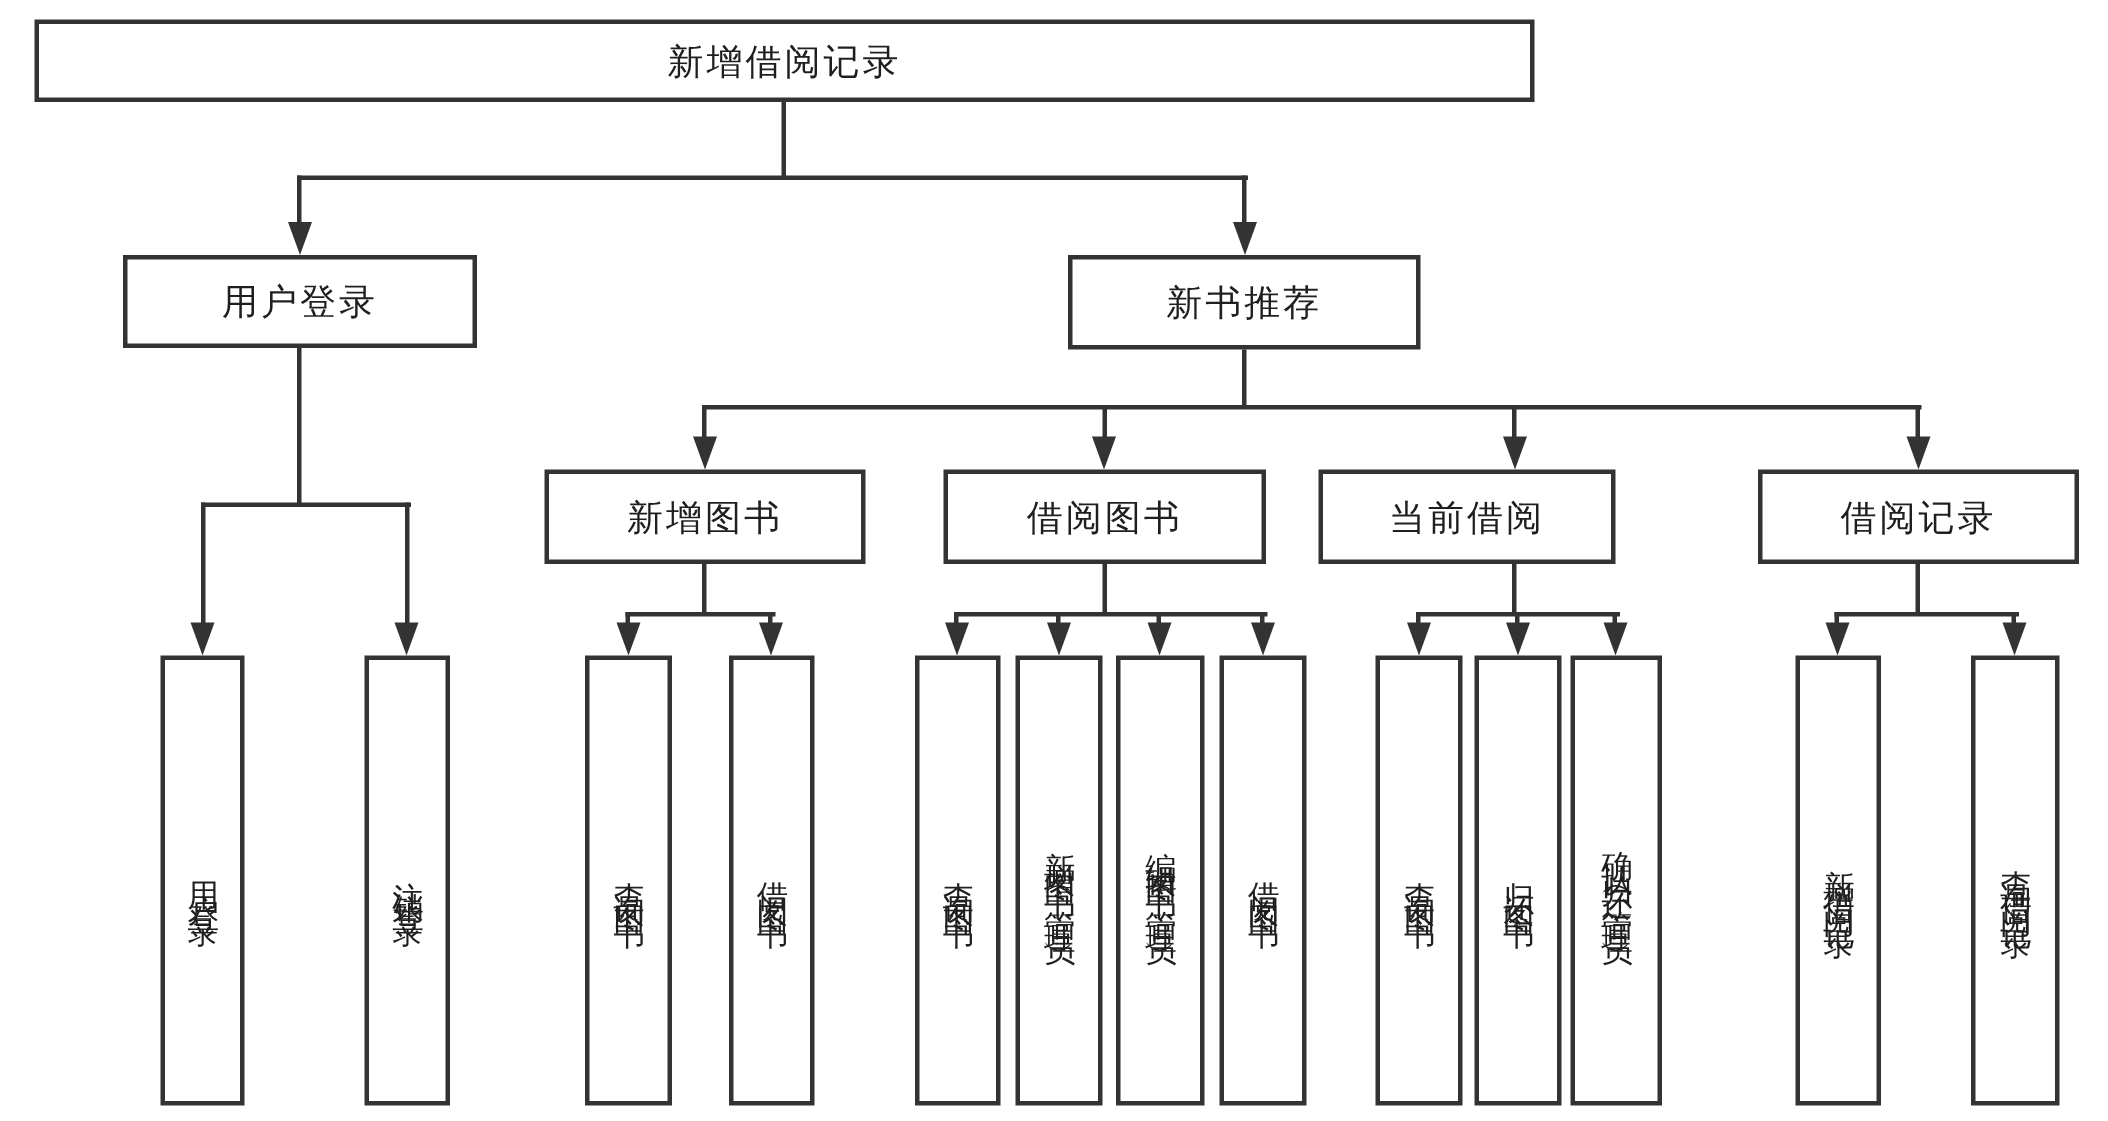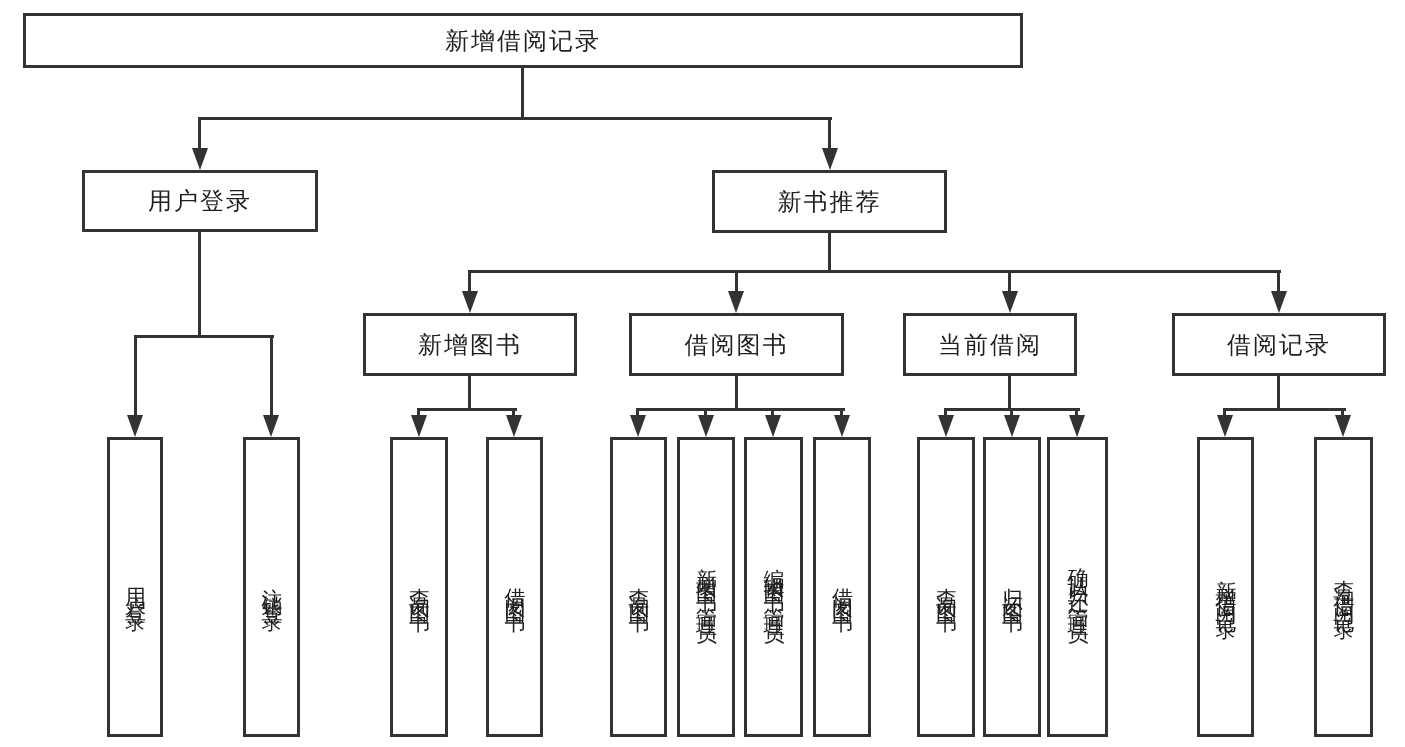--- a/index.html
+++ b/index.html
@@ -65,21 +65,21 @@
   <div class="arrow" style="left:462px;  top:291px;"></div>
   <div class="vline" style="left:735px;  top:270px; height:24px;"></div>
   <div class="arrow" style="left:728px;  top:291px;"></div>
   <div class="vline" style="left:1008px; top:270px; height:24px;"></div>
   <div class="arrow" style="left:1002px; top:291px;"></div>
   <div class="vline" style="left:1277px; top:270px; height:24px;"></div>
   <div class="arrow" style="left:1271px; top:291px;"></div>
 
   <div class="box h" style="left:363px; top:313px; width:214px; height:63px;">新增图书</div>
   <div class="box h" style="left:629px; top:313px; width:215px; height:63px;">借阅图书</div>
-  <div class="box h" style="left:903px; top:313px; width:174px; height:63px;">当前借阅</div>
+  <div class="box h" style="left:879px; top:313px; width:198px; height:63px;">当前借阅</div>
   <div class="box h" style="left:1172px; top:313px; width:214px; height:63px;">借阅记录</div>
 
   <div class="vline" style="left:468px; top:376px; height:33px;"></div>
   <div class="hline" style="left:417px; top:408px; width:100px;"></div>
   <div class="vline" style="left:417px; top:408px; height:10px;"></div>
   <div class="arrow" style="left:411px; top:415px;"></div>
   <div class="vline" style="left:512px; top:408px; height:10px;"></div>
   <div class="arrow" style="left:506px; top:415px;"></div>
 
   <div class="vline" style="left:735px; top:376px; height:33px;"></div>

